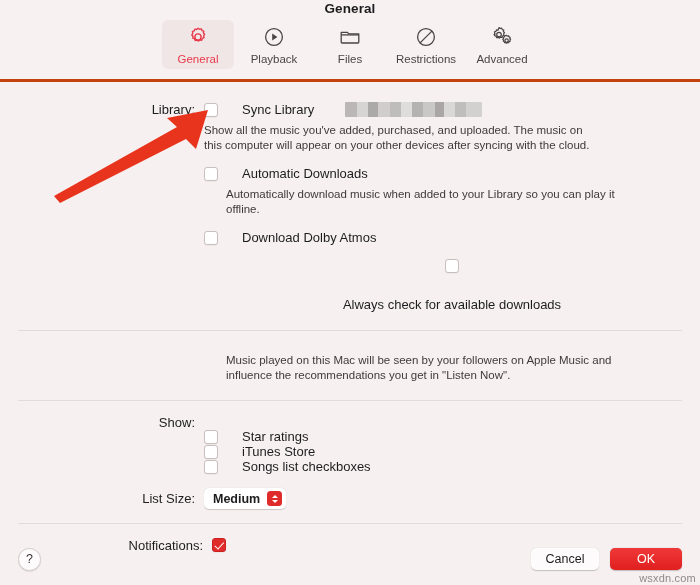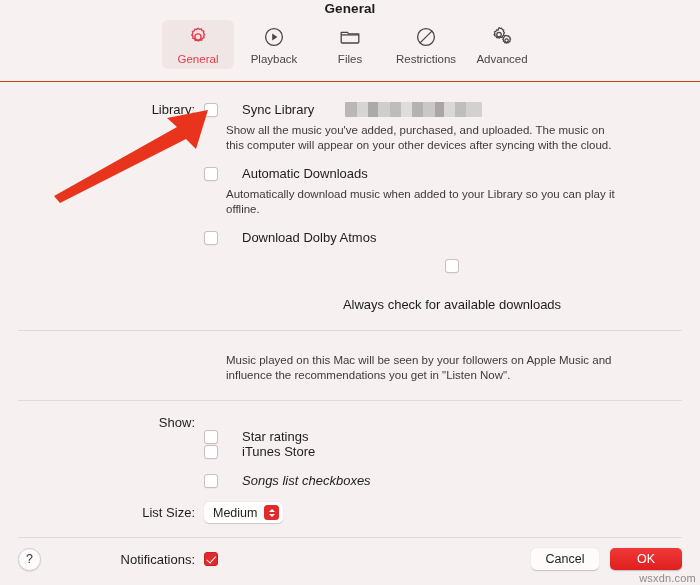--- a/index.html
+++ b/index.html
@@ -25,21 +25,21 @@
     display: flex;
     flex-direction: column;
   }
 
   
   .toolbar {
     position: relative;
     height: 82px;
     flex: 0 0 82px;
     background: #f8f1f1;
-    border-bottom: 1px solid #c2410c;
+    border-bottom: 3px solid #c2410c;
     box-sizing: border-box;
   }
   .window-title {
     position: absolute;
     top: 1px;
     left: 0;
     right: 0;
     text-align: center;
     font-size: 13.5px;
     font-weight: bold;
@@ -186,20 +186,21 @@
   
   .popup {
     display: inline-flex;
     align-items: center;
     gap: 7px;
     background: #ffffff;
     border-radius: 5px;
     padding: 3px 4px 3px 9px;
     box-shadow: 0 0.5px 1px rgba(0,0,0,0.18);
     cursor: default;
+    font-weight: bold;
   }
   .popup-value {
     font-size: 12.5px;
     color: #1d1d1f;
     white-space: nowrap;
   }
   .popup-arrows {
     width: 15px;
     height: 15px;
     border-radius: 3.5px;
@@ -364,21 +365,21 @@
 
     <div class="row" style="margin-top:20px;">
       <div class="row-label">Library:</div>
       <div class="row-body">
 
         <div class="cb-line">
           <span class="checkbox"></span>
           <span class="cb-text">Sync Library</span>
           <span class="redaction"></span>
         </div>
-        <div class="help-text" style="margin-left:22px;margin-top:6px;">Show all the music you've added, purchased, and uploaded. The music on this computer will appear on your other devices after syncing with the cloud.</div>
+        <div class="help-text" style="margin-top:6px;">Show all the music you've added, purchased, and uploaded. The music on this computer will appear on your other devices after syncing with the cloud.</div>
 
         <div class="cb-line" style="margin-top:13px;">
           <span class="checkbox"></span>
           <span class="cb-text">Automatic Downloads</span>
         </div>
         <div class="help-text" style="margin-left:22px;margin-top:6px;">Automatically download music when added to your Library so you can play it offline.</div>
 
         <div class="cb-line" style="margin-top:13px;">
           <span class="checkbox"></span>
           <span class="cb-text">Download Dolby Atmos</span>
@@ -410,21 +411,21 @@
         <div class="cb-line" style="margin-top:14px;">
           <span class="checkbox"></span>
           <span class="cb-text">Star ratings</span>
         </div>
 
         <div class="cb-line">
           <span class="checkbox"></span>
           <span class="cb-text">iTunes Store</span>
         </div>
 
-        <div class="cb-line" style="margin-top:14px;font-style:italic;">
+        <div class="cb-line" style="">
           <span class="checkbox"></span>
           <span class="cb-text">Songs list checkboxes</span>
         </div>
 
       </div>
     </div>
 
     <div class="row" style="margin-top:14px;">
       <div class="row-label" style="padding-top:3px;">List Size:</div>
       <div class="row-body">
@@ -433,21 +434,21 @@
           <span class="popup-arrows">
             <span class="chev up"></span>
             <span class="chev down"></span>
           </span>
         </span>
       </div>
     </div>
 
     <div class="separator" style="margin-top:14px;"></div>
 
-    <div class="row" style="margin-top:14px;">
+    <div class="row" style="margin-top:14px;padding-left:8px;">
       <div class="row-label">Notifications:</div>
       <div class="row-body">
         <div class="cb-line">
           <span class="checkbox checked"></span>
         </div>
       </div>
     </div>
 
     <div class="bottom-bar">
       <div class="help-btn">?</div>

